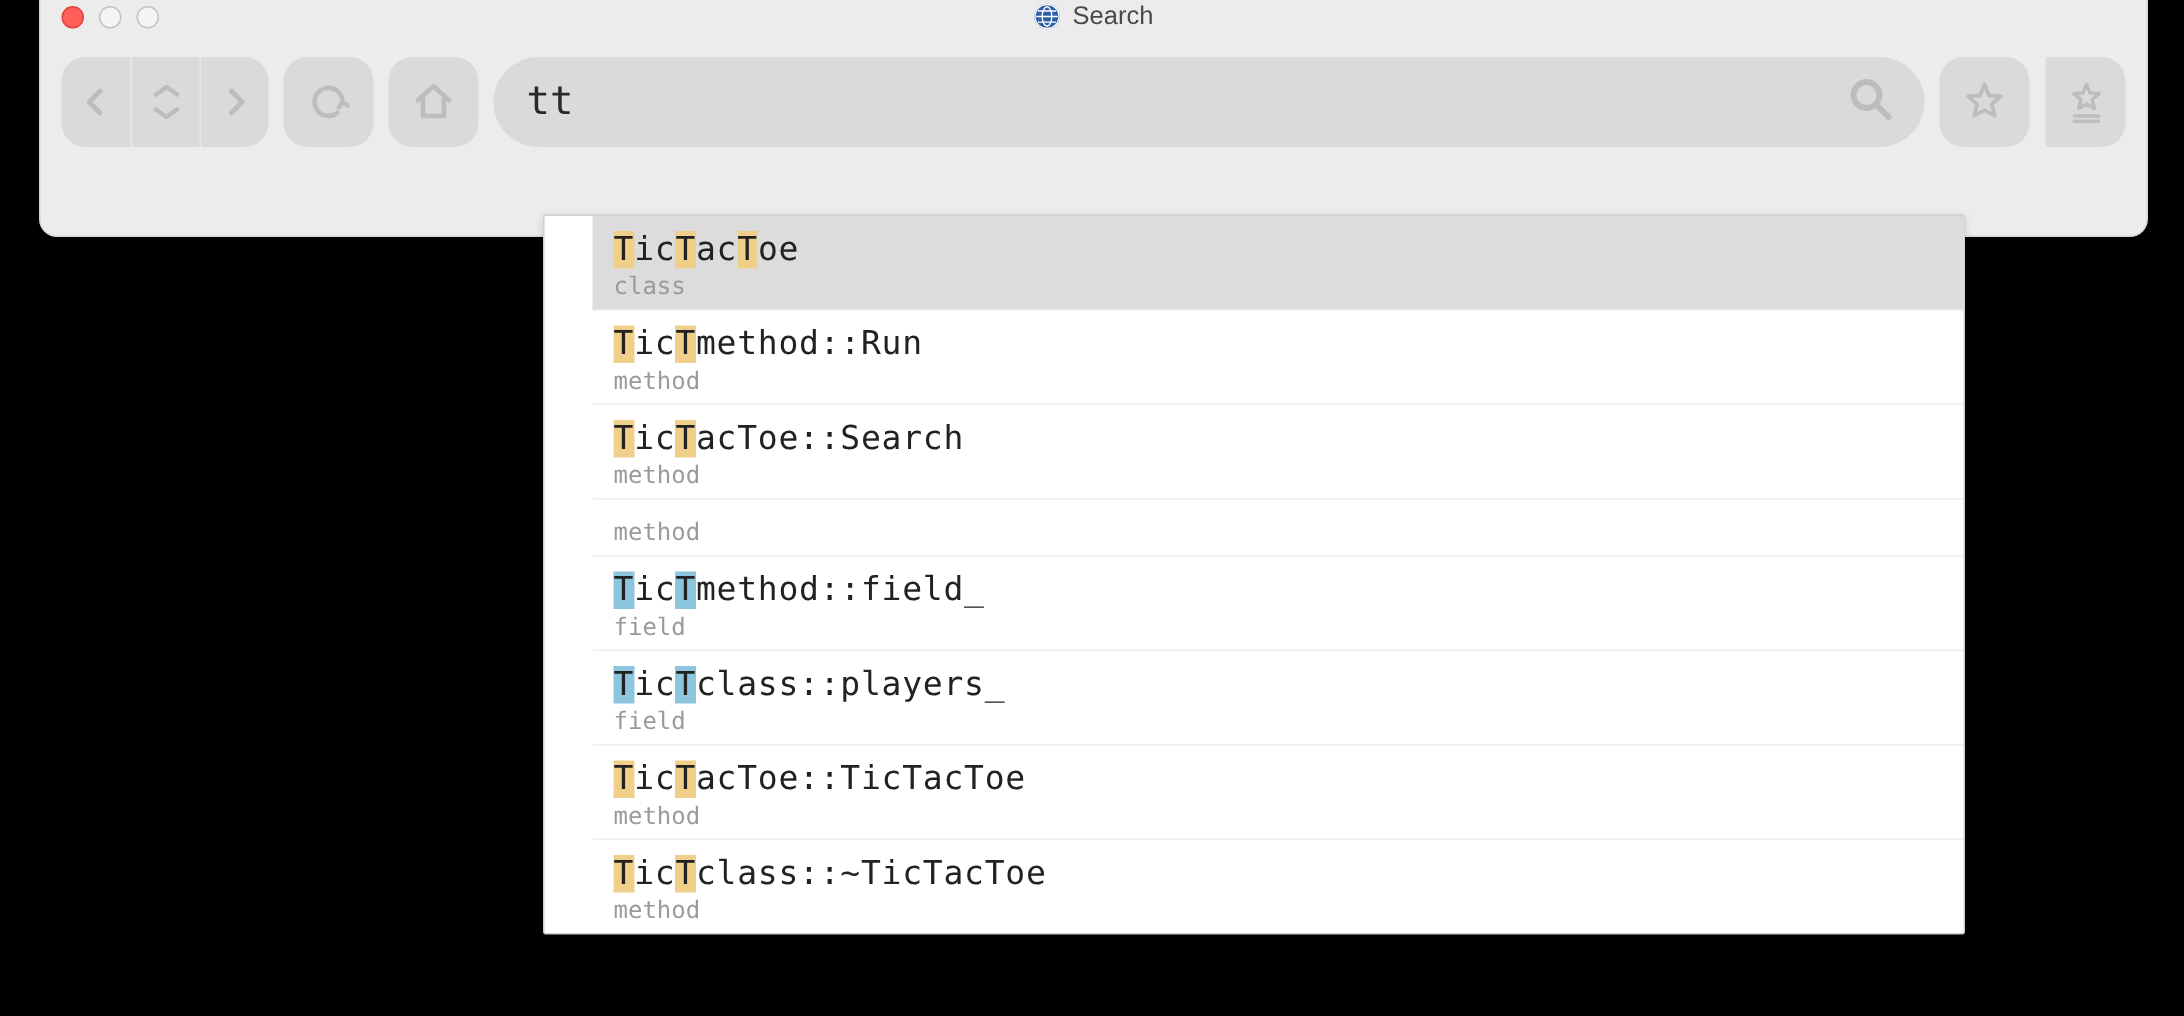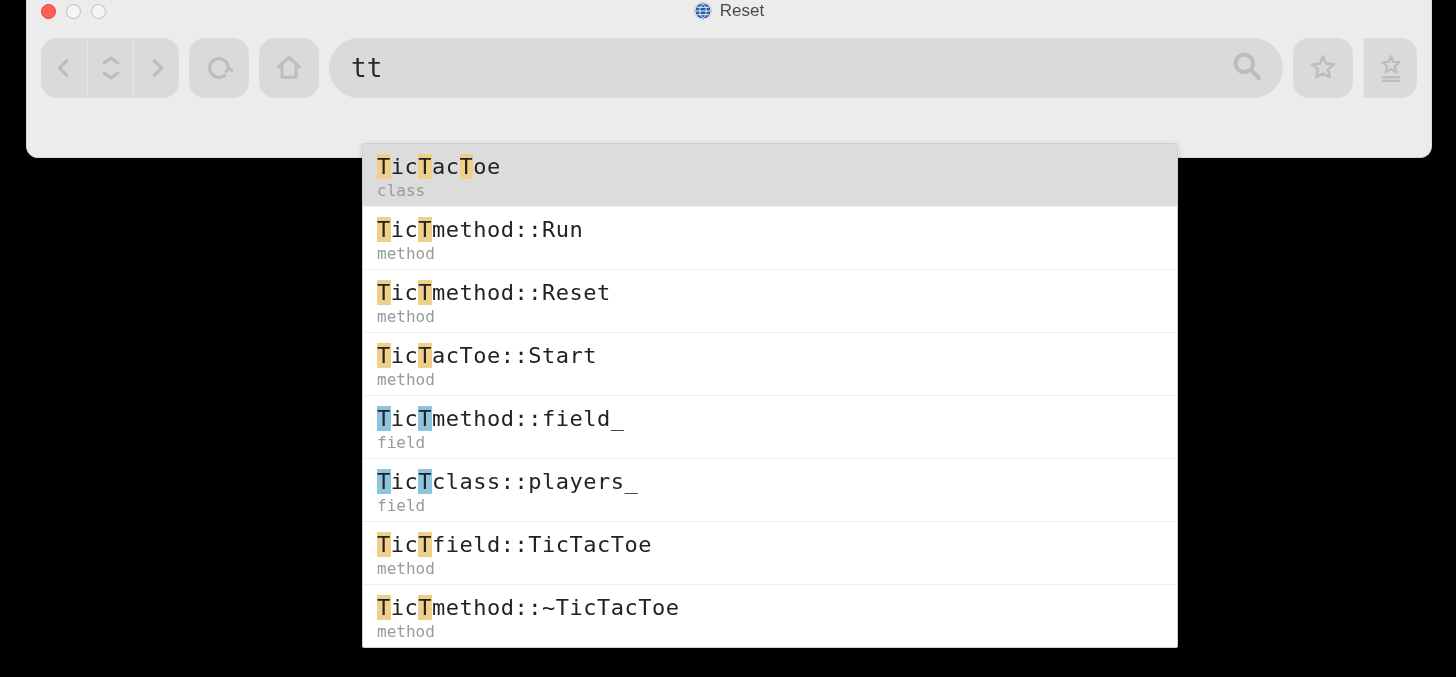--- a/index.html
+++ b/index.html
@@ -115,26 +115,27 @@
     background: #dadada;
     display: flex; align-items: center; justify-content: center;
     color: #bdbdbd;
   }
   .right-seg:first-child { border-radius: 16px 0 0 16px; }
   .right-seg:last-child { border-radius: 0 16px 16px 0; border-left: 1px solid #e7e7e7; }
   .dropdown {
     position: absolute;
     left: 362px;
     top: 143px;
-    width: 816px;
+    width: 948px;
     background: #fff;
     border: 1px solid #d0d0d0;
     border-radius: 2px;
     box-shadow: 0 2px 6px rgba(0,0,0,0.15);
     font-family: ui-monospace, Menlo, Consolas, monospace;
+    padding-left: 32px;
   }
   .dd-item {
     padding: 10px 14px 6px 14px;
     border-bottom: 1px solid #eee;
     position: relative;
   }
   .dd-item:last-child { border-bottom: none; }
   .dd-item.sel { background: #dcdcdc; }
   .dd-title { font-size: 22px; color: #222; letter-spacing: 0.5px; }
   .dd-kind {
@@ -155,21 +156,21 @@
       <div class="dot"></div>
       <div class="dot"></div>
     </div>
     <div class="title-center">
       <span class="globe-icon">
         <svg viewBox="0 0 18 18">
             <circle cx="9" cy="9" r="8.5" fill="#2c5fa5"></circle>
             <path d="M9 1a8 8 0 0 1 0 16 8 8 0 0 1 0-16zm0 1.5c-1.7 0-3.2 2.9-3.2 6.5s1.5 6.5 3.2 6.5 3.2-2.9 3.2-6.5S10.7 2.5 9 2.5zM1.8 9h14.4M3 5.3h12M3 12.7h12" stroke="#fff" stroke-width="0.9" fill="none"></path>
           </svg>
       </span>
-      <span>Reset</span>
+      <span>Search</span>
     </div>
   </div>
 
   <div class="toolbar">
     <div class="nav-group">
       <div class="nav-seg">
         <svg width="22" height="22" viewBox="0 0 24 24">
             <path d="M15 4l-8 8 8 8" stroke="currentColor" stroke-width="3.5" fill="none" stroke-linecap="round" stroke-linejoin="round"></path>
           </svg>
       </div>
@@ -222,36 +223,35 @@
 <div class="dropdown" id="dropdown">
     <div class="dd-item sel">
       <div class="dd-title"><span class="hl-yellow">T</span><span>ic</span><span class="hl-yellow">T</span><span>ac</span><span class="hl-yellow">T</span><span>oe</span></div>
       <div class="dd-kind">class</div>
     </div>
     <div class="dd-item">
       <div class="dd-title"><span class="hl-yellow">T</span><span>ic</span><span class="hl-yellow">T</span><span>method::Run</span></div>
       <div class="dd-kind">method</div>
     </div>
     <div class="dd-item">
-      <div class="dd-title"><span class="hl-yellow">T</span><span>ic</span><span class="hl-yellow">T</span><span>method::Reset</span></div>
-      <div class="dd-kind">method</div>
-    </div>
-    <div class="dd-item">
-      <div class="dd-title"><span class="hl-yellow">T</span><span>ic</span><span class="hl-yellow">T</span><span>acToe::Start</span></div>
+      <div class="dd-title"><span class="hl-yellow">T</span><span>ic</span><span class="hl-yellow">T</span><span>acToe::Search</span></div>
+      <div class="dd-kind">method</div>
+    </div>
+    <div class="dd-item">
       <div class="dd-kind">method</div>
     </div>
     <div class="dd-item">
       <div class="dd-title"><span class="hl-blue">T</span><span>ic</span><span class="hl-blue">T</span><span>method::field_</span></div>
       <div class="dd-kind">field</div>
     </div>
     <div class="dd-item">
       <div class="dd-title"><span class="hl-blue">T</span><span>ic</span><span class="hl-blue">T</span><span>class::players_</span></div>
       <div class="dd-kind">field</div>
     </div>
     <div class="dd-item">
-      <div class="dd-title"><span class="hl-yellow">T</span><span>ic</span><span class="hl-yellow">T</span><span>field::TicTacToe</span></div>
-      <div class="dd-kind">method</div>
-    </div>
-    <div class="dd-item">
-      <div class="dd-title"><span class="hl-yellow">T</span><span>ic</span><span class="hl-yellow">T</span><span>method::~TicTacToe</span></div>
+      <div class="dd-title"><span class="hl-yellow">T</span><span>ic</span><span class="hl-yellow">T</span><span>acToe::TicTacToe</span></div>
+      <div class="dd-kind">method</div>
+    </div>
+    <div class="dd-item">
+      <div class="dd-title"><span class="hl-yellow">T</span><span>ic</span><span class="hl-yellow">T</span><span>class::~TicTacToe</span></div>
       <div class="dd-kind">method</div>
     </div>
   </div>
 
 </body></html>

